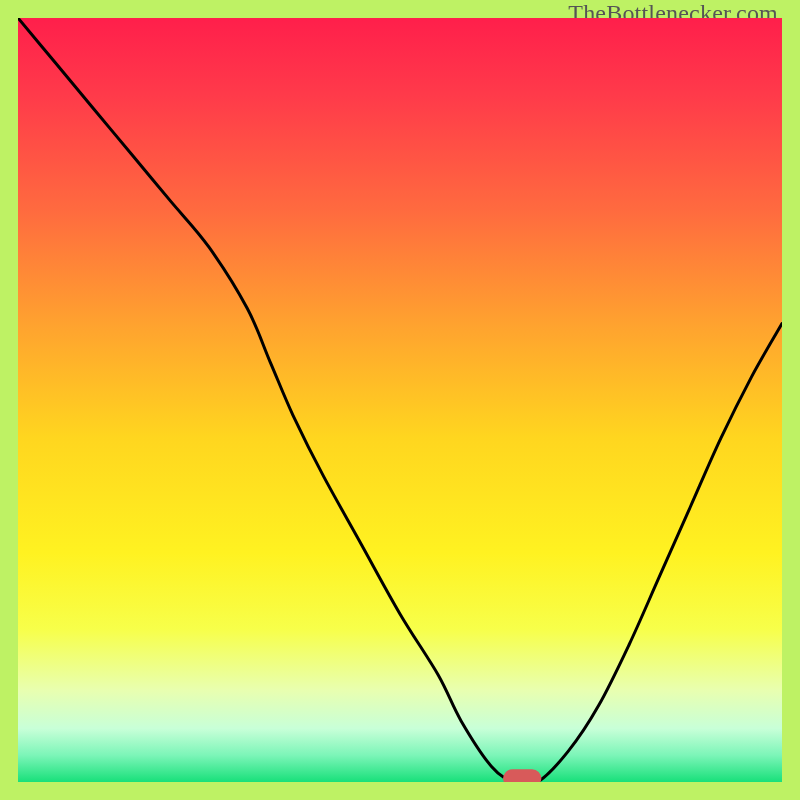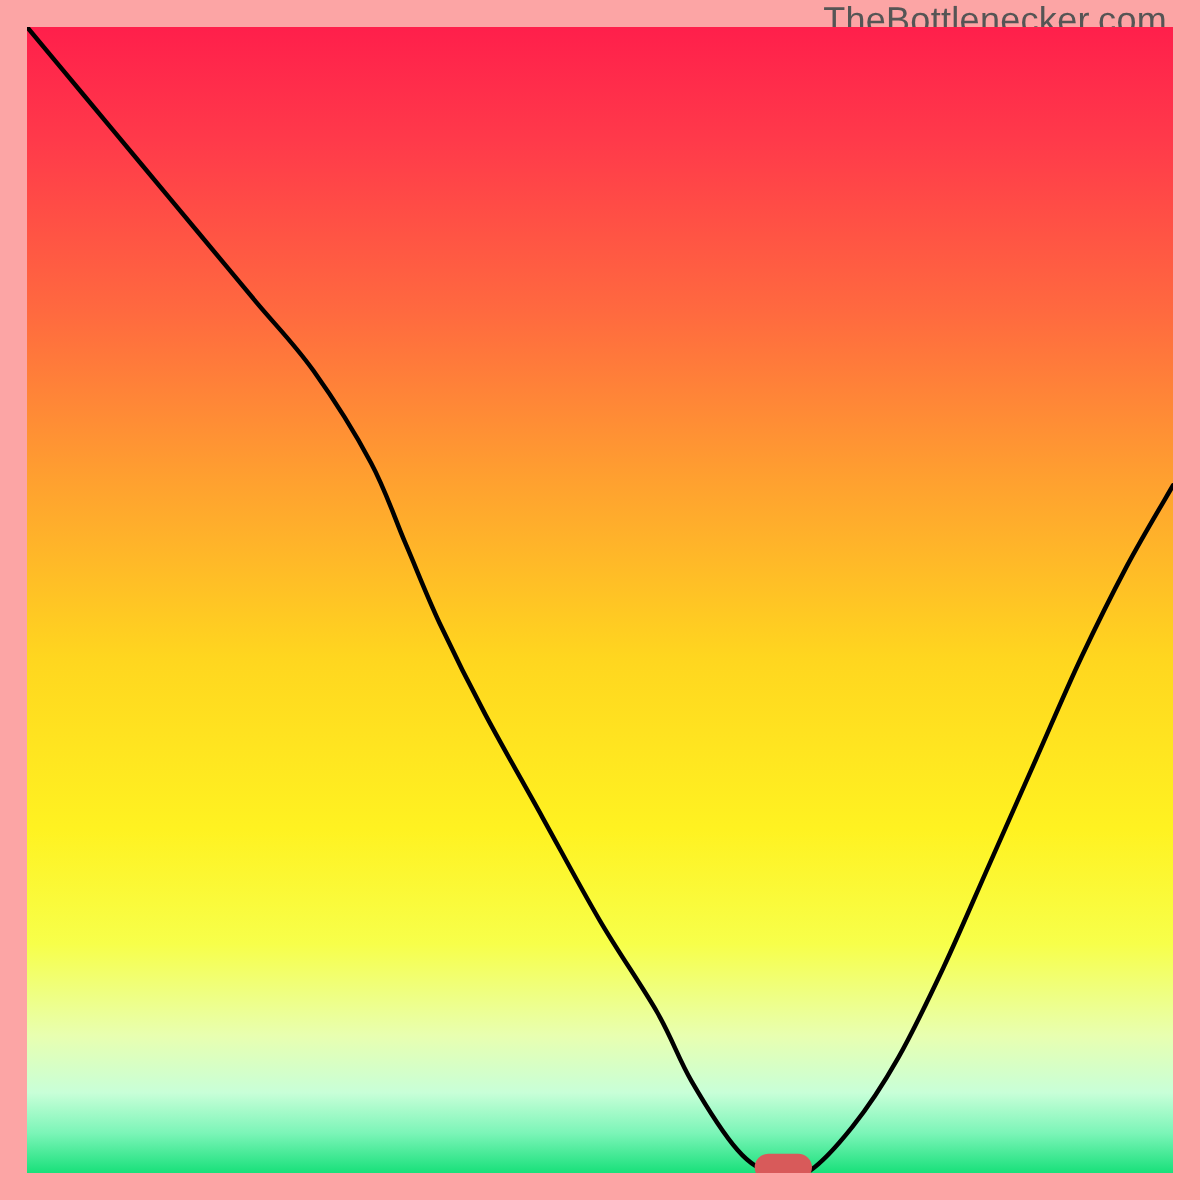--- a/index.html
+++ b/index.html
@@ -7,21 +7,22 @@
     padding: 0;
     width: 800px;
     height: 800px;
     background: #000;
     overflow: hidden;
     font-family: Arial, Helvetica, sans-serif;
   }
   .frame {
     position: absolute;
     inset: 0;
-    background: #fca5a5;
+    background: #bef264;
+    font-family: Liberation Serif, serif;
   }
   .plot {
     position: absolute;
     left: 18px;
     top: 18px;
     width: 764px;
     height: 764px;
     overflow: hidden;
   }
   .watermark {

